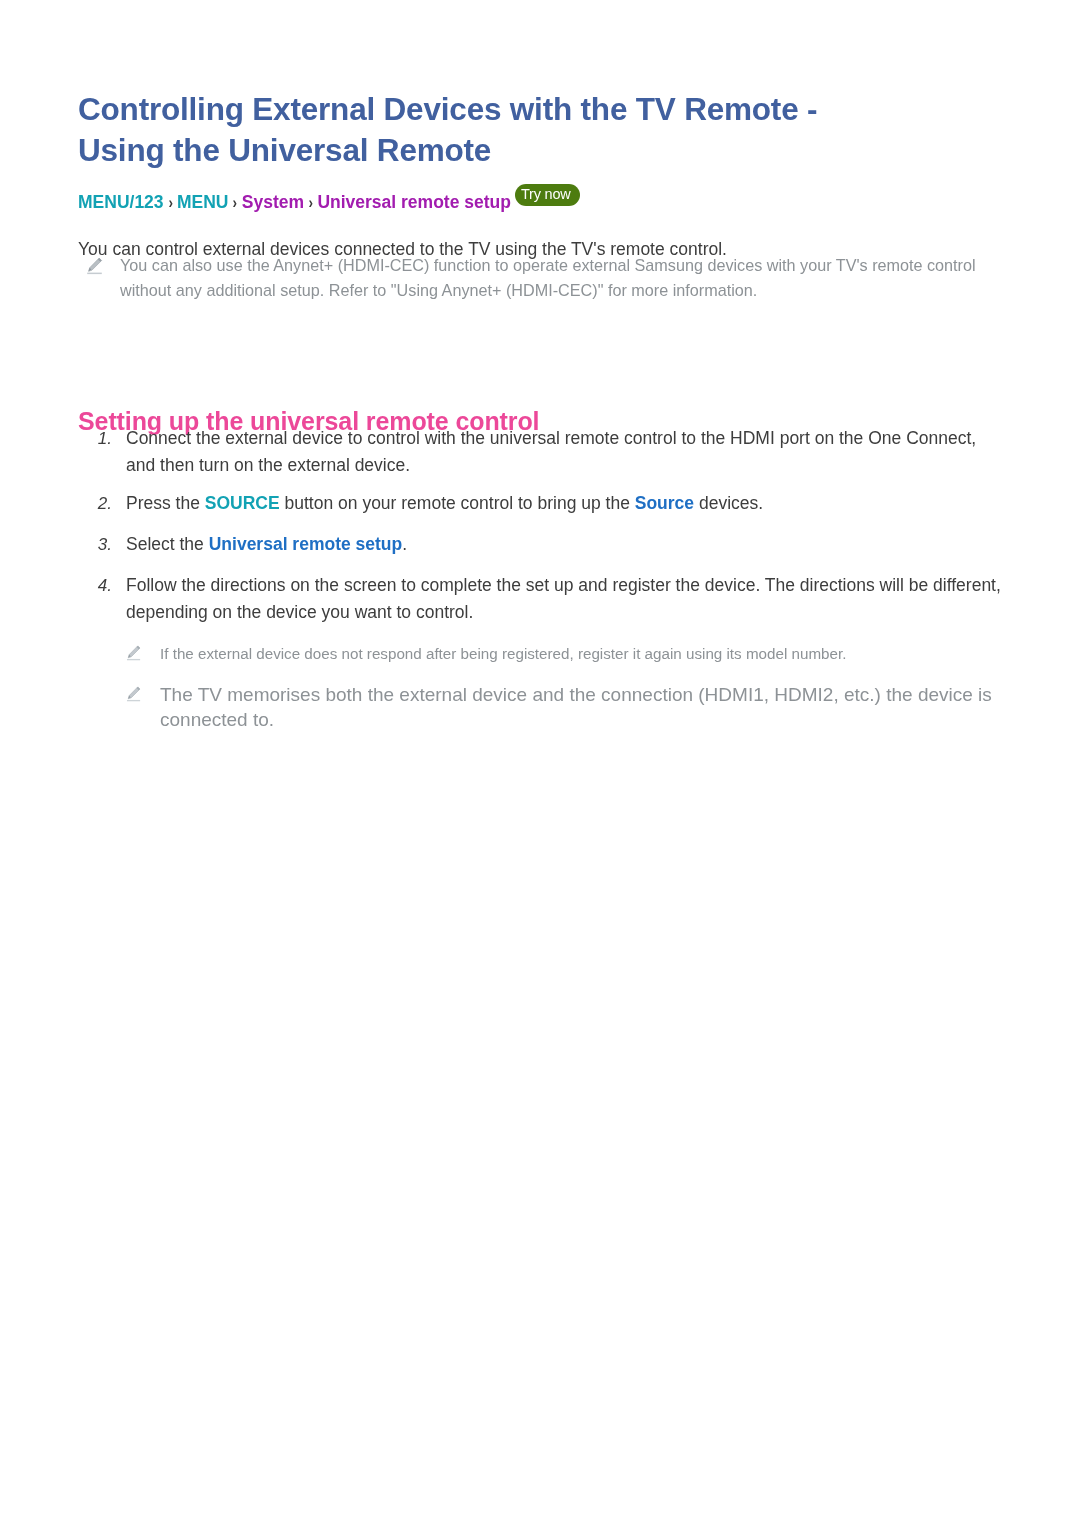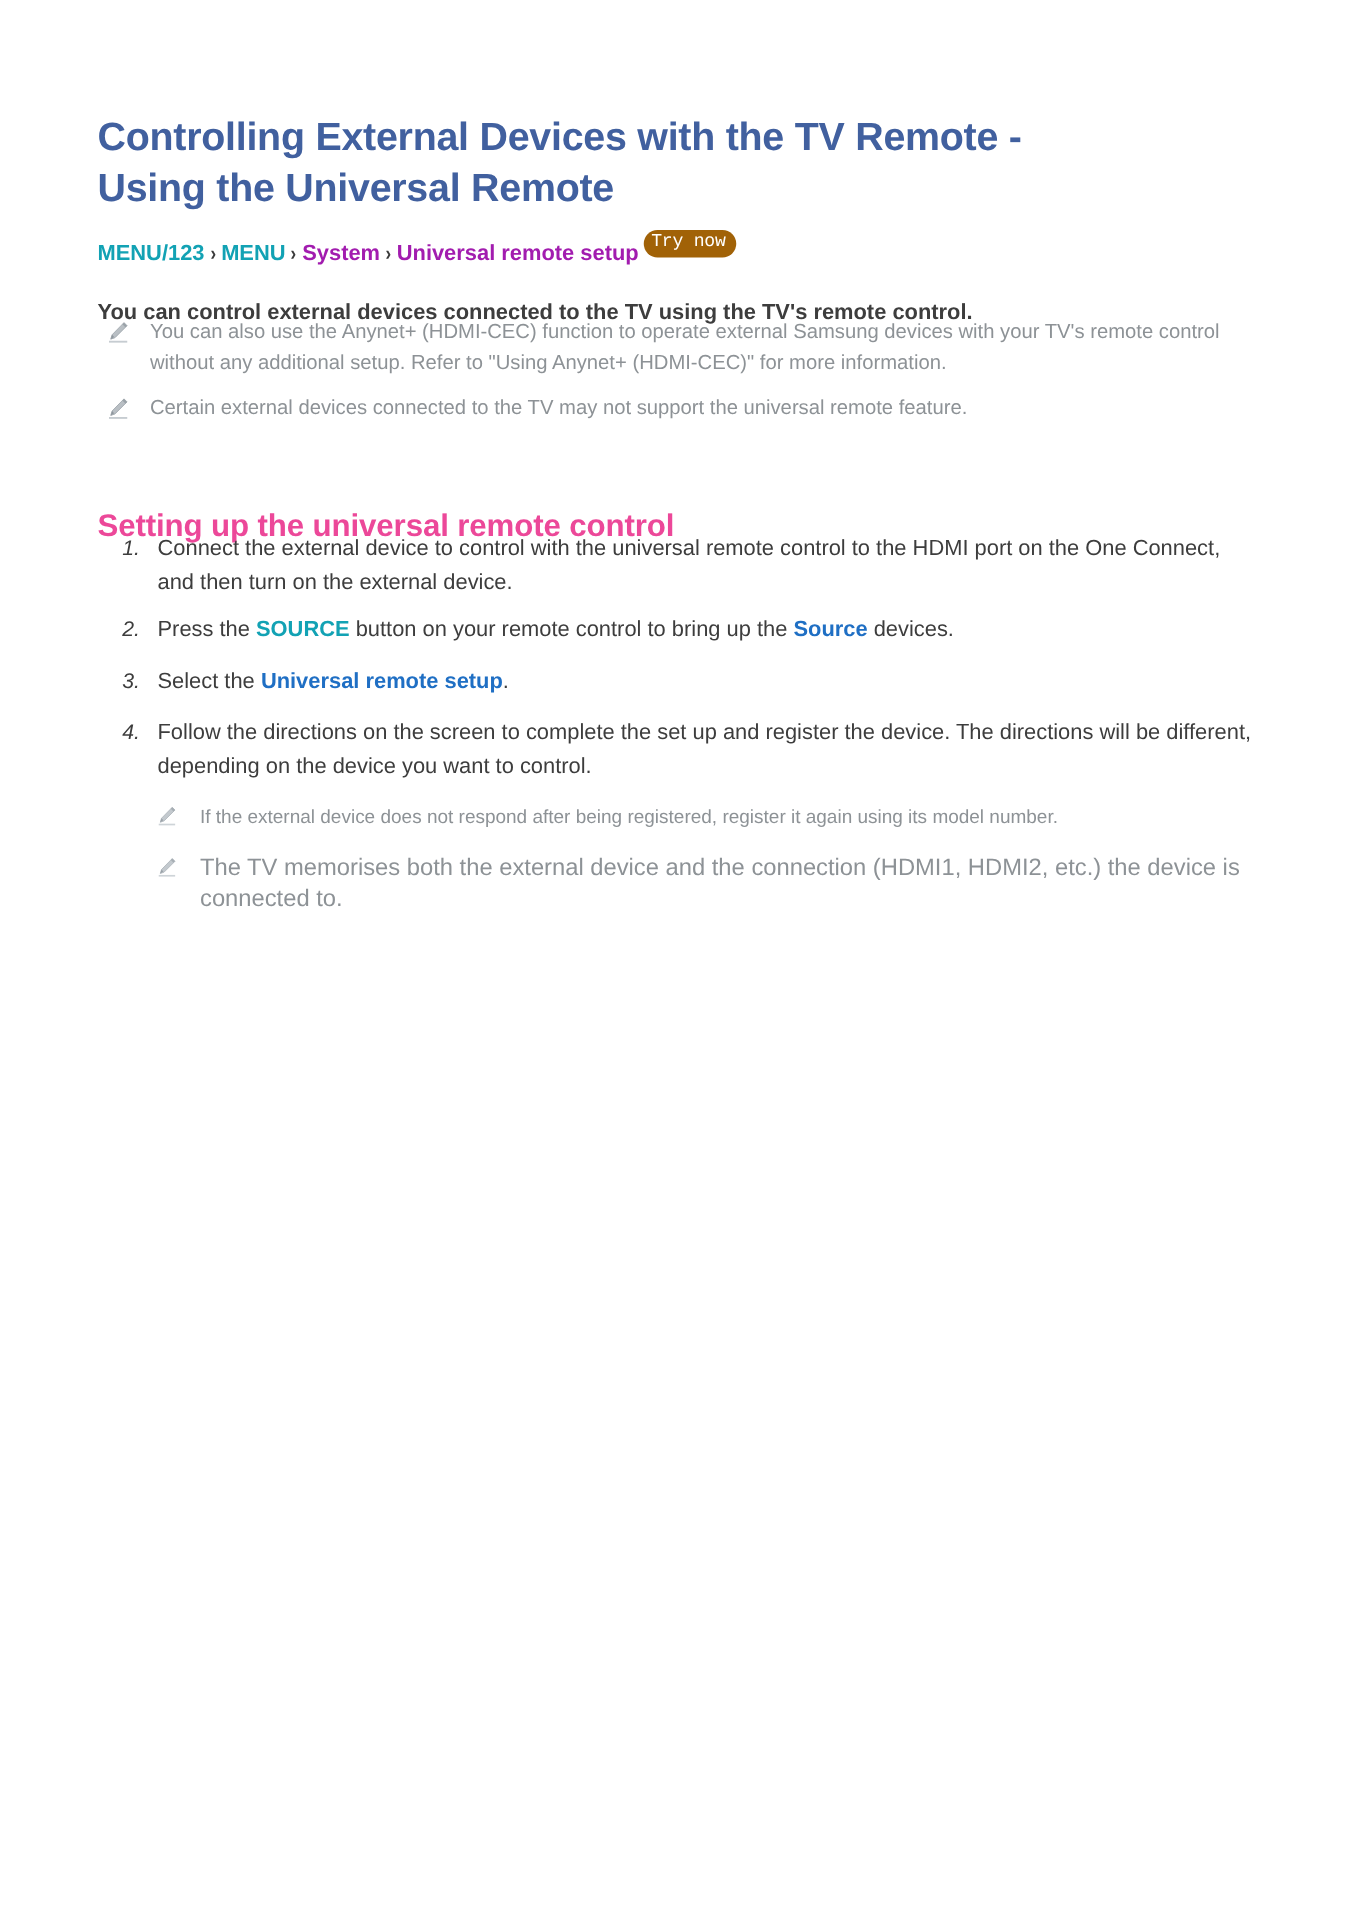--- a/index.html
+++ b/index.html
@@ -51,44 +51,42 @@
   .crumb-sep {
     color: #3a3a3a;
     font-weight: bold;
     font-size: 16px;
     padding: 0 4px;
     display: inline-block;
     transform: scaleX(0.85);
   }
   .try-now {
     display: inline-block;
-    background: #a16207;
+    background: #4d7c0f;
     color: #ffffff;
     border-radius: 11px;
     padding: 1px 9px 2px 6px;
     font-size: 14.5px;
     font-weight: normal;
     line-height: 19px;
     vertical-align: 2px;
     margin-left: 4px;
     letter-spacing: -0.2px;
     overflow: hidden;
-    font-family: Liberation Mono, monospace;
   }
 
   
   .intro {
     position: absolute;
     left: 78px;
     top: 218px;
     width: 930px;
     font-size: 17.5px;
     line-height: 27px;
     color: #3d3d3d;
-    font-weight: bold;
   }
 
   
   .note {
     position: absolute;
     display: flex;
     align-items: flex-start;
     color: #8d9296;
     font-size: 16.2px;
     line-height: 25px;
@@ -169,31 +167,20 @@
       <svg width="22" height="20" viewBox="0 0 22 20" xmlns="http://www.w3.org/2000/svg">
         <path d="M15.2 2.1 L17.6 4.5 L8.0 14.1 L4.6 15.3 L5.7 11.8 Z" fill="#b9bfc4" stroke="#a7aeb4" stroke-width="0.8"></path>
         <path d="M15.2 2.1 L17.6 4.5 L16.3 5.8 L13.9 3.4 Z" fill="#9aa2a8"></path>
         <path d="M4.6 15.3 L5.7 11.8 L7.3 13.5 Z" fill="#8f979e"></path>
         <rect x="3.2" y="16.6" width="14.6" height="1.5" fill="#c6ccd1"></rect>
       </svg>
     </span>
     <span class="note-text">You can also use the Anynet+ (HDMI-CEC) function to operate external Samsung devices with your TV's remote control without any additional setup. Refer to "Using Anynet+ (HDMI-CEC)" for more information.</span>
   </div>
 
-  <div class="note" id="note-certain">
-    <span class="pencil">
-      <svg width="22" height="20" viewBox="0 0 22 20" xmlns="http://www.w3.org/2000/svg">
-        <path d="M15.2 2.1 L17.6 4.5 L8.0 14.1 L4.6 15.3 L5.7 11.8 Z" fill="#b9bfc4" stroke="#a7aeb4" stroke-width="0.8"></path>
-        <path d="M15.2 2.1 L17.6 4.5 L16.3 5.8 L13.9 3.4 Z" fill="#9aa2a8"></path>
-        <path d="M4.6 15.3 L5.7 11.8 L7.3 13.5 Z" fill="#8f979e"></path>
-        <rect x="3.2" y="16.6" width="14.6" height="1.5" fill="#c6ccd1"></rect>
-      </svg>
-    </span>
-    <span class="note-text">Certain external devices connected to the TV may not support the universal remote feature.</span>
-  </div>
 
   <h2 class="section-heading">Setting up the universal remote control</h2>
 
   <div class="step" id="step-1">
     <span class="num">1.</span>
     <span class="step-text"><span>Connect the external device to control with the universal remote control to the HDMI port on the One Connect, and then turn on the external device.</span></span>
   </div>
 
   <div class="step" id="step-2">
     <span class="num">2.</span>

